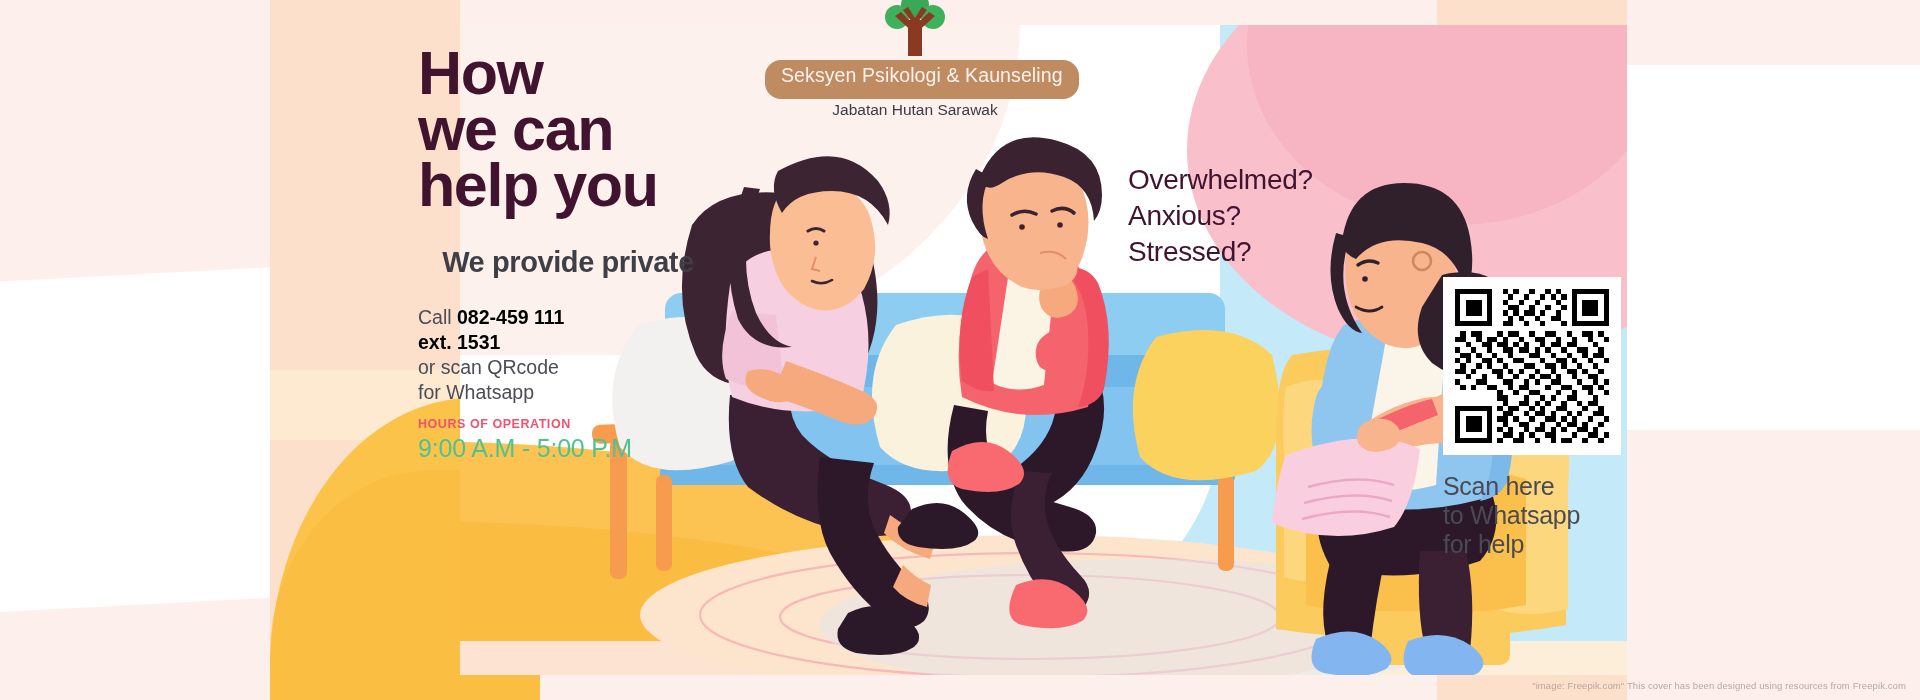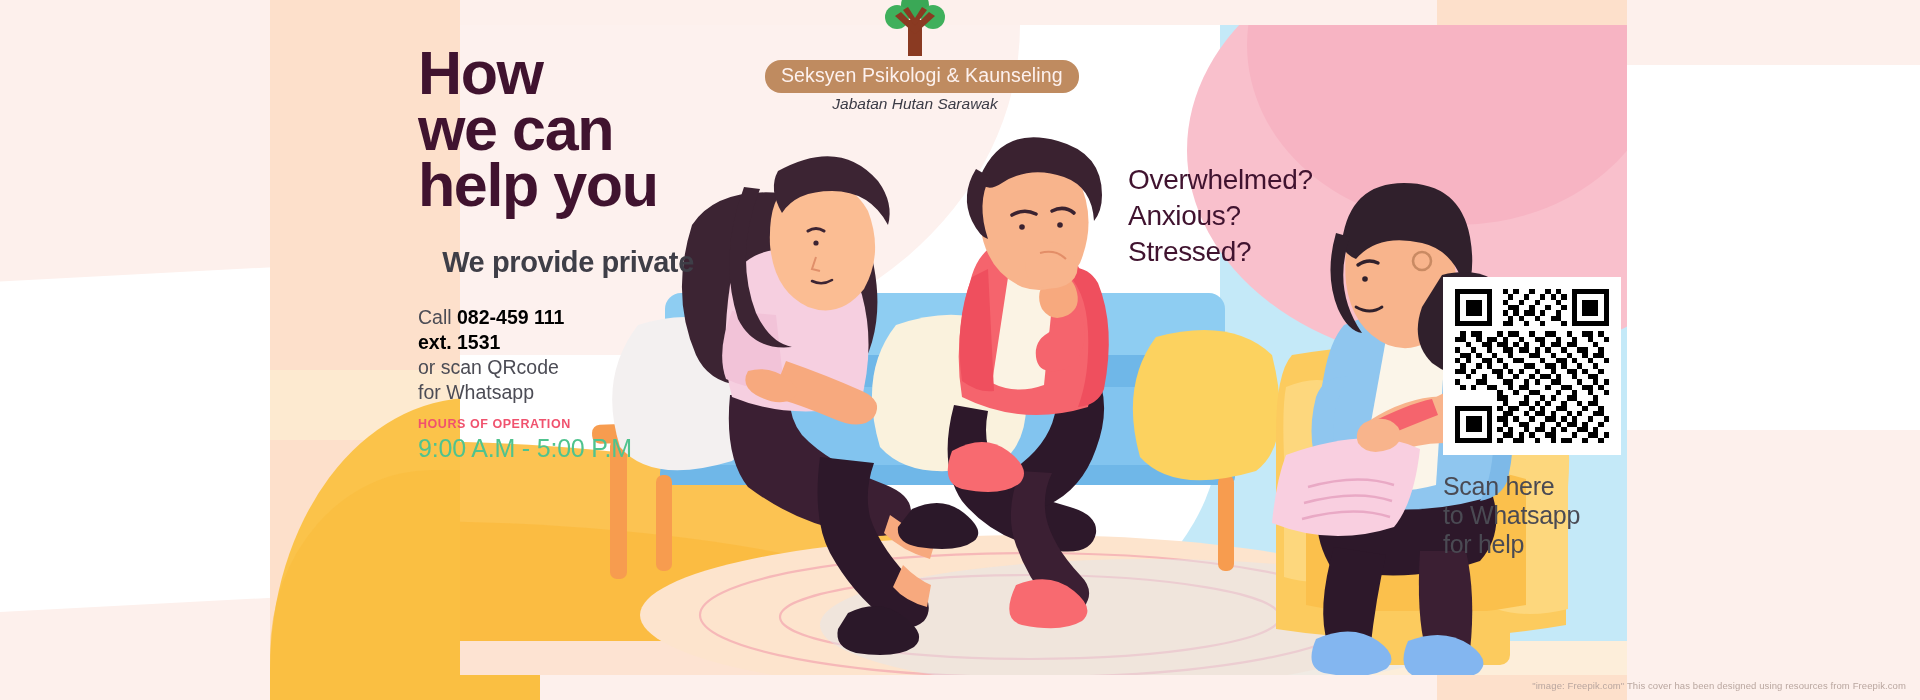--- a/index.html
+++ b/index.html
@@ -105,24 +105,24 @@
   .card-yellow-foot2 {
     position:absolute; left:-60px; bottom:34px; width:560px; height:120px;
     background:#fbba3e; border-radius:0 100% 0 0 / 0 100% 0 0; opacity:.75;
   }
 
   
   .logo { position:absolute; left:765px; top:-10px; width:300px; text-align:center; z-index:40; }
   .logo-tree { width:76px; height:68px; display:block; margin:0 auto 2px; }
   .logo-pill {
     display:inline-block; background:#bf8b60; color:#fdf1ee;
-    padding:4px 16px 6px; border-radius:16px;
+    padding:4px 16px 12px; border-radius:16px;
     font-size:19.5px; letter-spacing:.1px; white-space:nowrap;
   }
-  .logo-sub { font-size:15.5px; color:#3b3b46; margin-top:2px;font-style:italic; }
+  .logo-sub { font-size:15.5px; color:#3b3b46; margin-top:2px; }
 
   
   .copy { position:absolute; left:418px; top:45px; z-index:45; width:400px; }
   .headline {
     font-size:61px; line-height:.92; font-weight:700; color:#40132f;
     letter-spacing:-1.4px;
   }
   .subhead {
     margin-top:33px; font-size:29px; line-height:1.16; font-weight:700;
     color:#3e3e47; letter-spacing:-.4px; width:300px;text-align:center;

